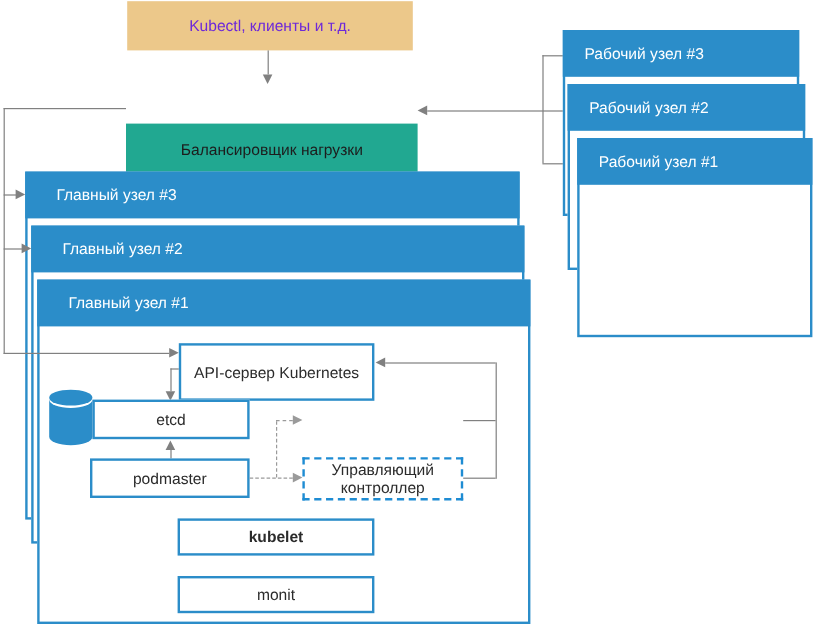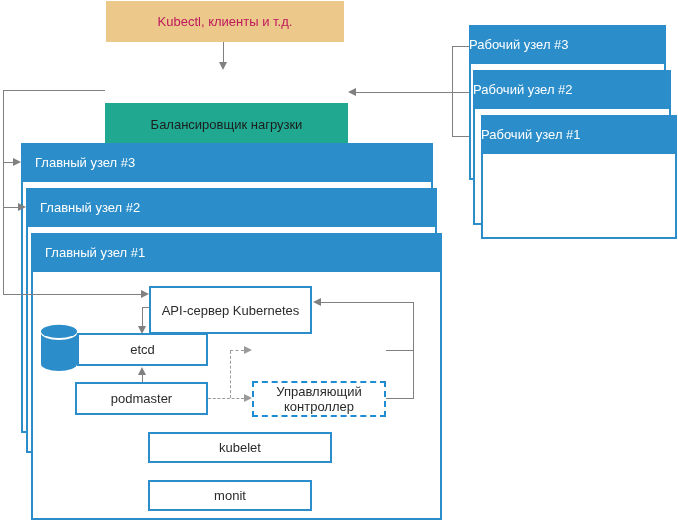--- a/index.html
+++ b/index.html
@@ -3,28 +3,28 @@
 <meta charset="utf-8">
 <style>
   html,body{margin:0;padding:0;background:#fff;}
   #canvas{
     position:relative;width:678px;height:528px;background:#ffffff;overflow:hidden;
     font-family:"Liberation Sans","DejaVu Sans",sans-serif;
     -webkit-font-smoothing:antialiased;
   }
   .abs{position:absolute;box-sizing:border-box;}
   
-  .client-box{background:#ECC88A;color:#be185d;display:flex;align-items:center;justify-content:center;font-size:13px;}
+  .client-box{background:#ECC88A;color:#6d28d9;display:flex;align-items:center;justify-content:center;font-size:13px;}
   .lb-box{background:#21A891;color:#1d1d1d;display:flex;align-items:center;justify-content:center;font-size:13px;margin-top:33px;}
   
   .node-box{background:#ffffff;border:2px solid #2B8DC9;}
   .node-header{position:absolute;left:-2px;top:-2px;right:-2px;height:39px;background:#2B8DC9;color:#ffffff;
     display:flex;align-items:center;font-size:13px;}
-  .worker .node-header{}
-  .master .node-header{padding-left:14px;}
+  .worker .node-header{padding-left:18px;}
+  .master .node-header{padding-left:26px;}
   
   .comp{background:#ffffff;border:2px solid #2B8DC9;color:#2b2b2b;font-size:13px;
     display:flex;align-items:center;justify-content:center;text-align:center;line-height:15px;}
   .comp.dashed{border:2px dashed #1E8CD3;}
   
   .hline{background:#808080;height:1px;}
   .vline{background:#808080;width:1px;}
   .hdash{border-top:1px dashed #9a9a9a;height:0;}
   .vdash{border-left:1px dashed #9a9a9a;width:0;}
   
@@ -59,21 +59,21 @@
   <div class="abs node-box worker" style="left:469px;top:25px;width:197px;height:155px;">
     <div class="node-header">
       <span>Рабочий узел #3</span>
     </div>
   </div>
   <div class="abs node-box worker" style="left:473px;top:70px;width:198px;height:155px;">
     <div class="node-header">
       <span>Рабочий узел #2</span>
     </div>
   </div>
-  <div class="abs node-box worker" style="left:481px;top:115px;width:196px;height:124px;">
+  <div class="abs node-box worker" style="left:481px;top:115px;width:196px;height:166px;">
     <div class="node-header">
       <span>Рабочий узел #1</span>
     </div>
   </div>
 
   <div class="abs node-box master" style="left:21px;top:143px;width:412px;height:290px;">
     <div class="node-header">
       <span>Главный узел #3</span>
     </div>
   </div>
@@ -132,21 +132,21 @@
   <div class="abs vdash" style="left:230px;top:351px;height:47px;"></div>
   <div class="abs hdash" style="left:230px;top:350px;width:14px;"></div>
   <div class="abs arr arr-right" style="left:244px;top:346px;border-left-color:#9a9a9a;"></div>
 
   <div class="abs hline" style="left:386px;top:350px;width:27px;"></div>
   <div class="abs hline" style="left:386px;top:398px;width:27px;"></div>
   <div class="abs vline" style="left:413px;top:302px;height:97px;"></div>
   <div class="abs hline" style="left:321px;top:302px;width:92px;"></div>
   <div class="abs arr arr-left" style="left:313px;top:298px;"></div>
 
-  <div class="abs comp" style="left:148px;top:432px;width:184px;height:31px;">
+  <div class="abs comp" style="left:148px;top:432px;width:164px;height:31px;font-weight:bold;">
     <span>kubelet</span>
   </div>
 
   <div class="abs comp" style="left:148px;top:480px;width:164px;height:31px;">
     <span>monit</span>
   </div>
 
 </div>
 
 </body></html>

